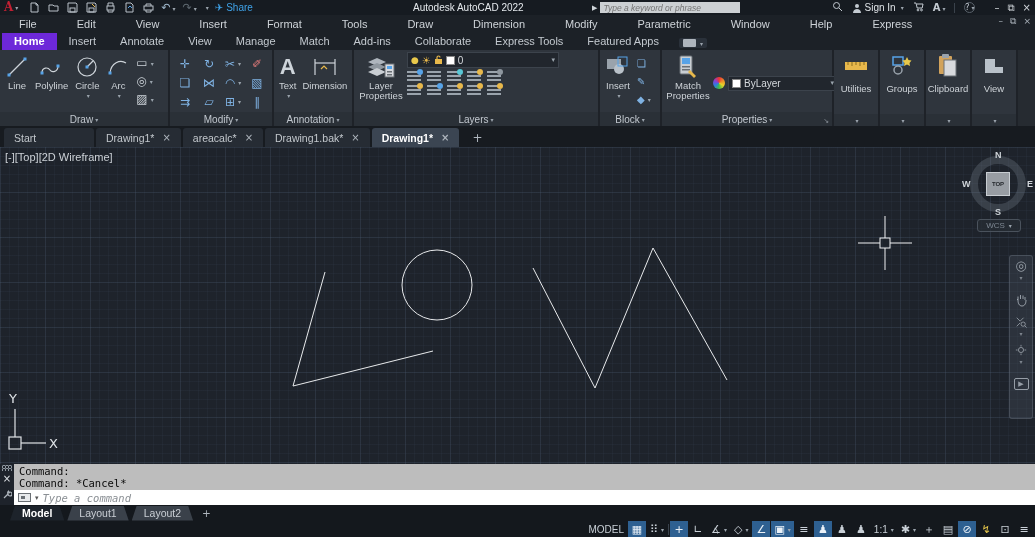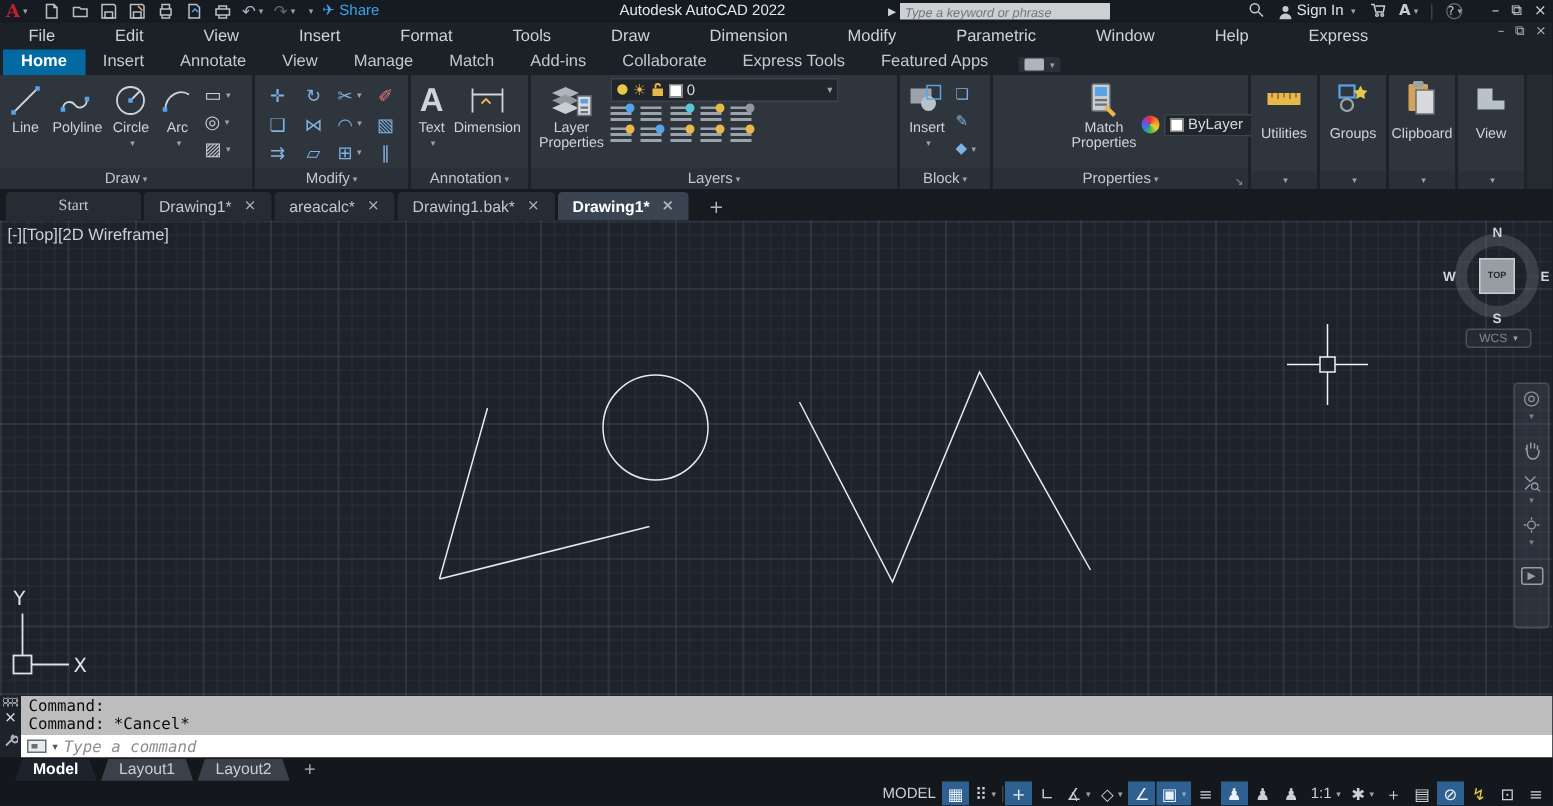--- a/index.html
+++ b/index.html
@@ -31,21 +31,21 @@
   
   #menubar { position:absolute; top:15px; left:0; width:1035px; height:17px; background:#1c2127;
     display:flex; align-items:center; gap:18px; font-size:11px; color:#ced3d8; padding-left:8px; }
   #menubar .mitem { padding:1px 11px; cursor:default; }
   .docbtns { position:absolute; right:4px; top:16px; display:flex; gap:7px; color:#aab2ba; font-size:9px; }
 
   
   #ribbontabs { position:absolute; top:32px; left:0; width:1035px; height:18px; background:#1c2127;
     display:flex; align-items:flex-end; font-size:11px; color:#c3c9cf; padding-left:2px; }
   .rtab { padding:2px 12px 3px; }
-  .rtab.active { background:#0369a1; color:#ffffff; font-weight:bold; }
+  .rtab.active { background:#6d28d9; color:#ffffff; font-weight:bold; }
   .ribbon-display { margin-left:8px; display:flex; align-items:center; gap:2px; padding:1px 4px; background:#2a313a; border-radius:2px; margin-bottom:2px;}
   .ribbon-display .pic { width:13px; height:8px; background:#aeb5bd; border-radius:1px; display:inline-block; }
 
   
   #ribbon { position:absolute; top:50px; left:0; width:1035px; height:76px; background:#262b31; display:flex; }
   .panel { background:#2f353d; border-right:2px solid #1e2228; display:flex; flex-direction:column; }
   .pbody { flex:1; display:flex; padding:2px 3px 0; gap:2px; }
   .plabel { height:14px; font-size:10px; color:#c2c8cf; display:flex; align-items:center; justify-content:center; background:#2a3037; position:relative; }
   .bb { display:flex; flex-direction:column; align-items:center; justify-content:flex-start; padding:1px 2px; color:#ced3d8; font-size:9.5px; line-height:10px; text-align:center; }
   .bb .icn { height:28px; display:flex; align-items:center; justify-content:center; }
@@ -456,21 +456,21 @@
         <span class="sb glyph dd" style="font-size:10px;">◆</span>
       </span>
     </div>
     <div class="plabel dd">
         <span>Block</span>
       </div>
   </div>
 
   <div class="panel" style="width:172px;">
     <div class="pbody">
-      <span class="bb" style="width:46px;margin-left:48px;">
+      <span class="bb" style="width:46px;">
         <span class="icn">
             <svg width="24" height="26" viewBox="0 0 24 26">
               <rect x="4" y="2" width="12" height="18" rx="1" fill="#c9ced3" stroke="#6a7076"></rect>
               <rect x="6" y="4" width="8" height="6" fill="#57a3e8"></rect>
               <rect x="6" y="12" width="8" height="1.5" fill="#6a7076"></rect>
               <rect x="6" y="15" width="8" height="1.5" fill="#6a7076"></rect>
               <path d="M14 16l6 6-2 2-6-6z" fill="#e8b84b"></path>
             </svg>
           </span>
         <span>Match Properties</span>
@@ -551,21 +551,21 @@
           </svg></span>
       <span class="plabel2">View</span>
     </div>
     <div class="plabel dd"></div>
   </div>
 
   <div class="rfill"></div>
 </div>
 
 <div id="filetabs">
-  <span class="ftab" style="min-width:90px;justify-content:center;font-family:Liberation Serif, serif;">
+  <span class="ftab" style="min-width:90px;justify-content:flex-start;">
       <span>Start</span>
     </span>
   <span class="ftab">
       <span>Drawing1*</span>
       <span class="x glyph">×</span>
     </span>
   <span class="ftab">
       <span>areacalc*</span>
       <span class="x glyph">×</span>
     </span>

